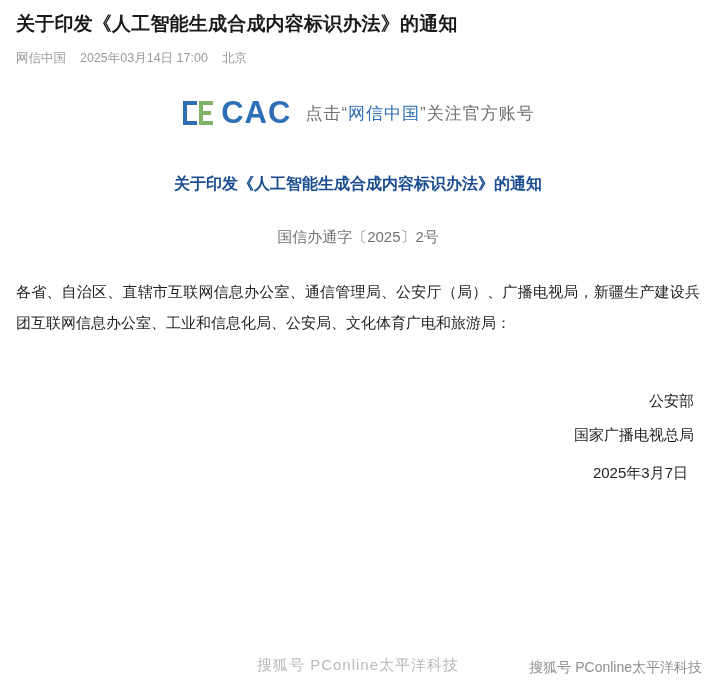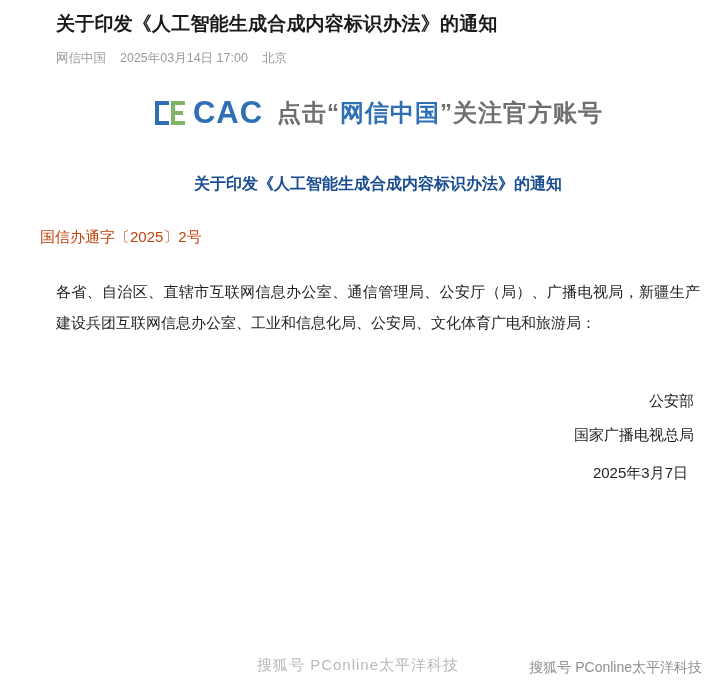--- a/index.html
+++ b/index.html
@@ -13,21 +13,20 @@
     font-family: "Liberation Sans", sans-serif;
     color: #222222;
     overflow: hidden;
     position: relative;
   }
   .page {
     width: 716px;
     height: 683px;
     position: relative;
     box-sizing: border-box;
-    padding-left: 40px;
   }
   .article-title {
     font-size: 19px;
     font-weight: bold;
     color: #1a1a1a;
     line-height: 28px;
     padding: 10px 16px 0 16px;
     letter-spacing: 0.2px;
   }
   .meta-row {
@@ -61,38 +60,39 @@
     position: relative;
   }
   .cac-text {
     font-size: 31px;
     font-weight: bold;
     color: #2f6fb5;
     letter-spacing: 1px;
     font-family: "Liberation Sans", sans-serif;
   }
   .banner-slogan {
-    font-size: 24px;
-    font-weight: bold;
+    font-size: 17px;
+    font-weight: normal;
     letter-spacing: 1px;
     color: #6f6f6f;
   }
   .banner-slogan .hl {
     color: #2f6fb5;
   }
   .doc-title {
     text-align: center;
     color: #1a4d8f;
     font-size: 16px;
     font-weight: bold;
     margin: 30px 0 0 0;
     line-height: 26px;
   }
   .doc-number {
-    color: #c2410c;
+    text-align: center;
+    color: #737373;
     font-size: 15px;
     margin-top: 28px;
     line-height: 24px;
   }
   .body-text {
     padding: 0 16px;
     margin-top: 27px;
     font-size: 15px;
     line-height: 31px;
     color: #1f1f1f;

